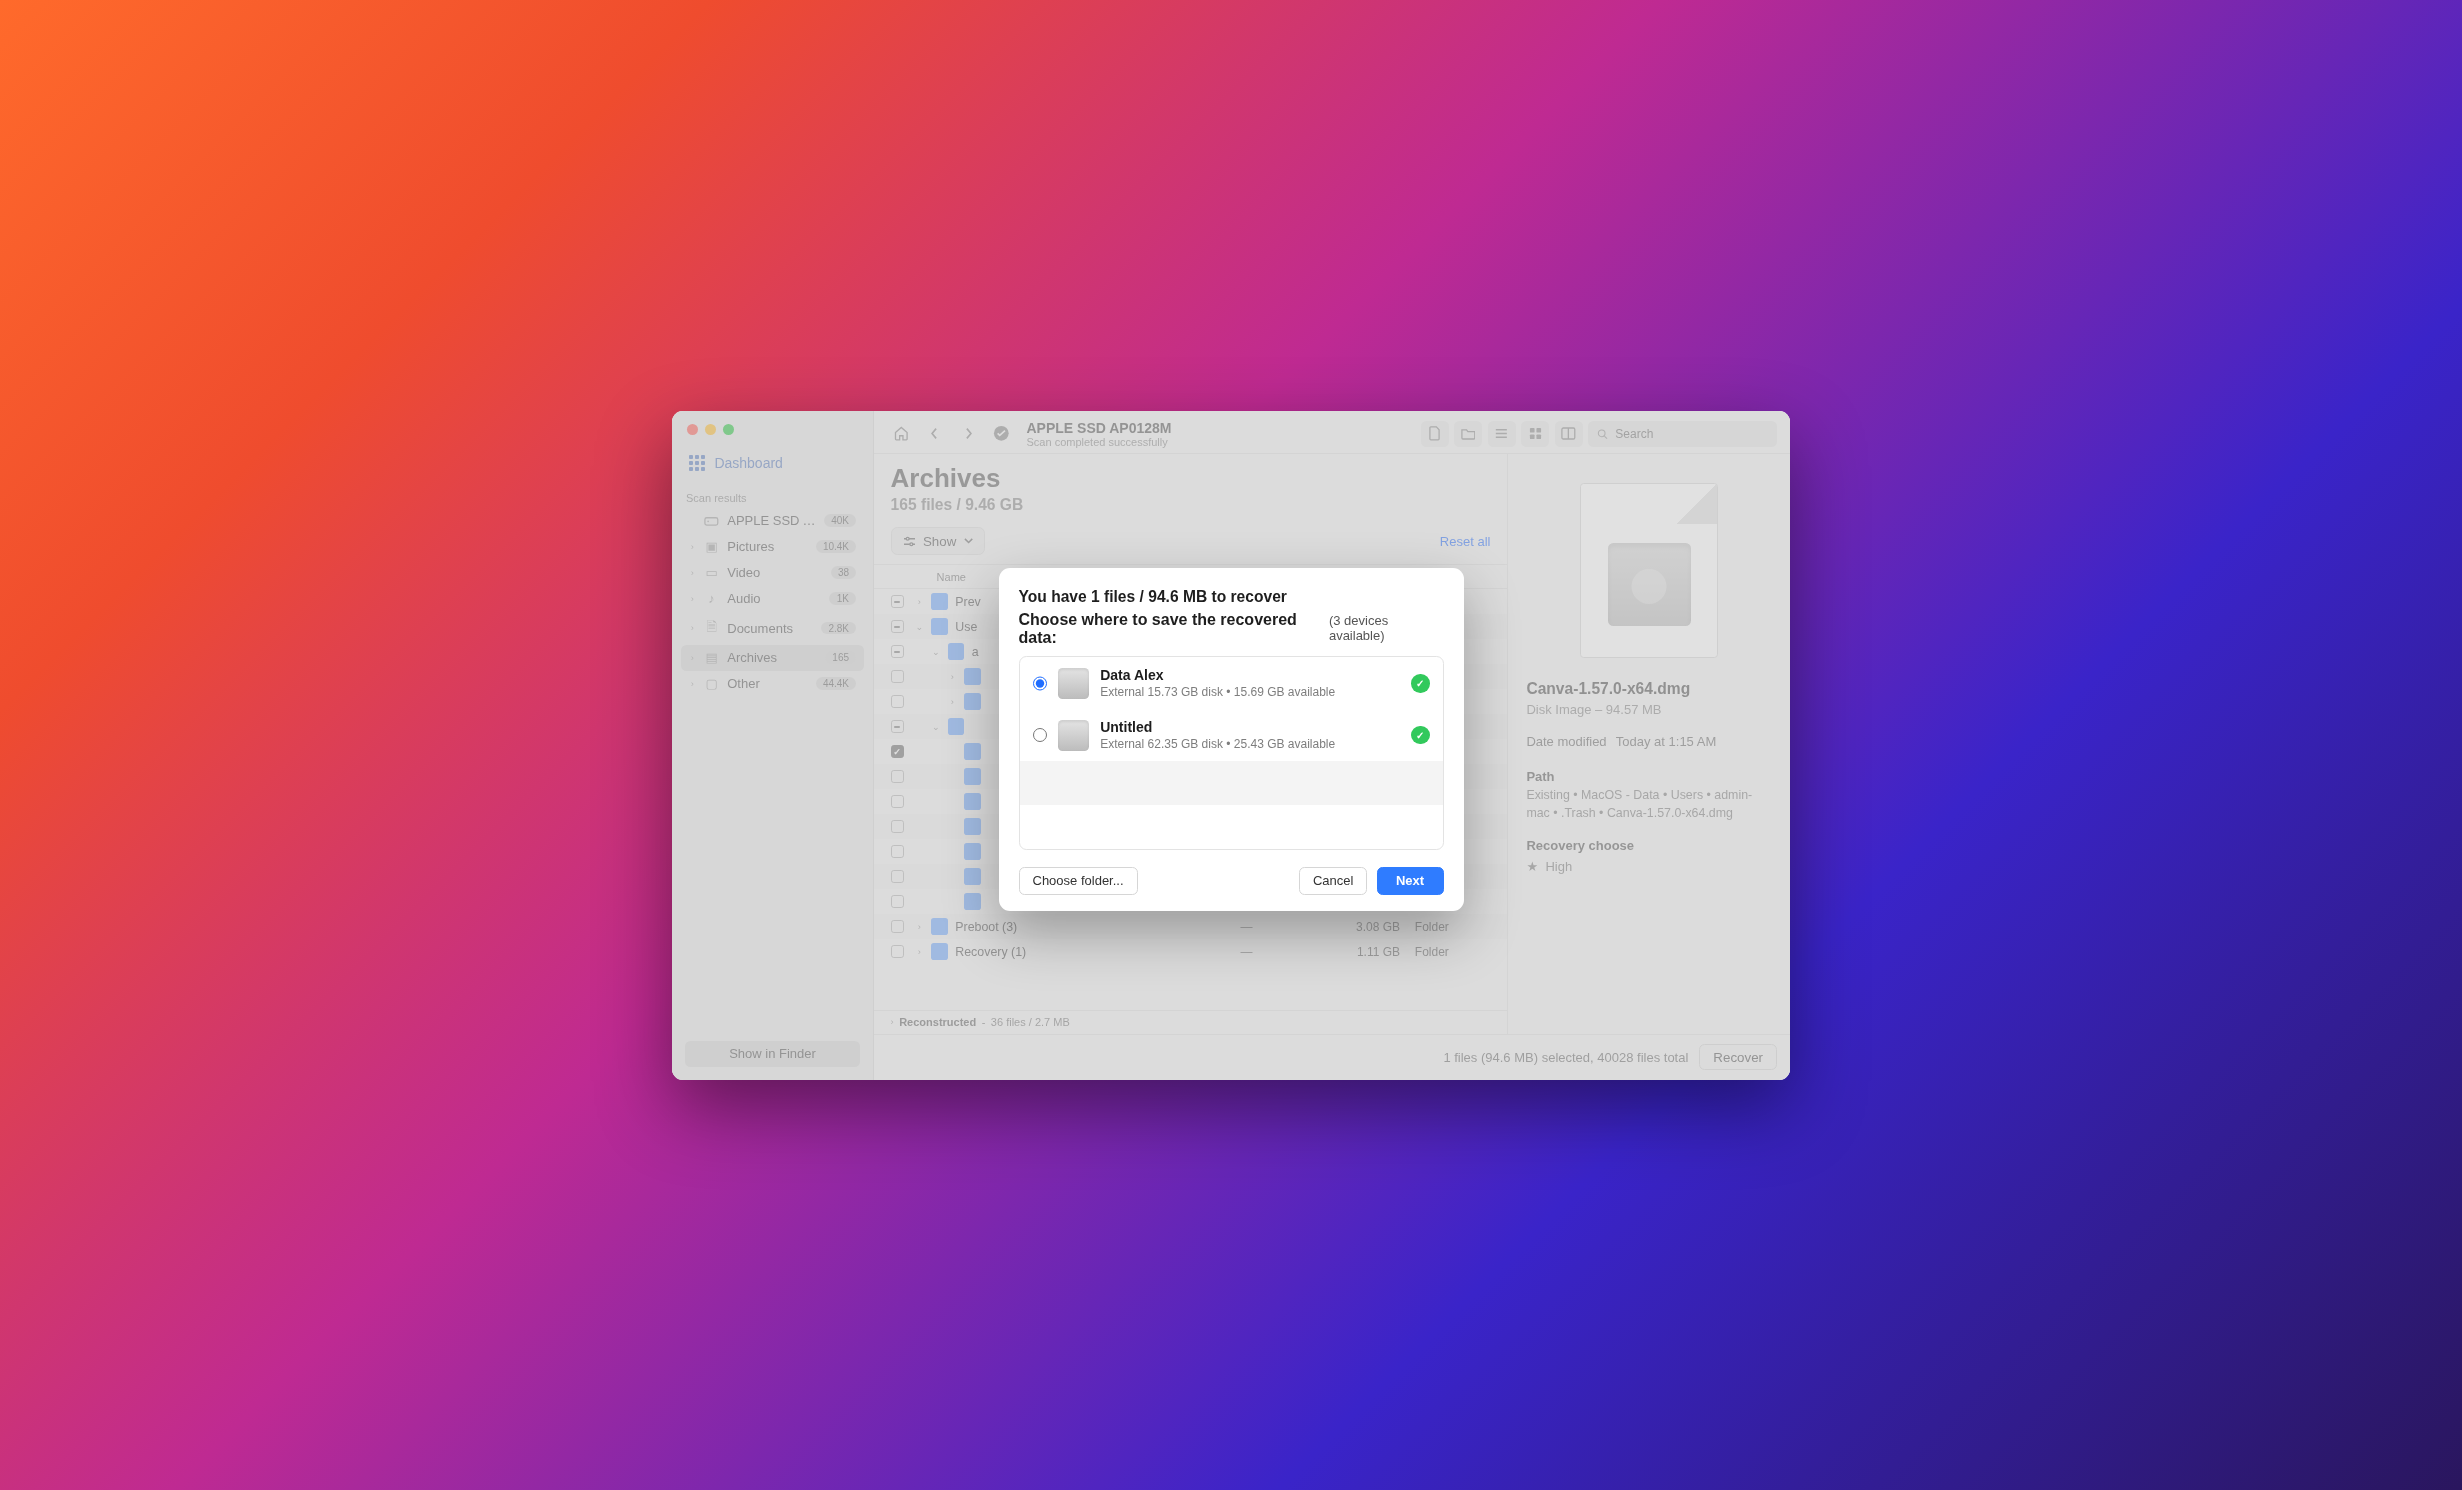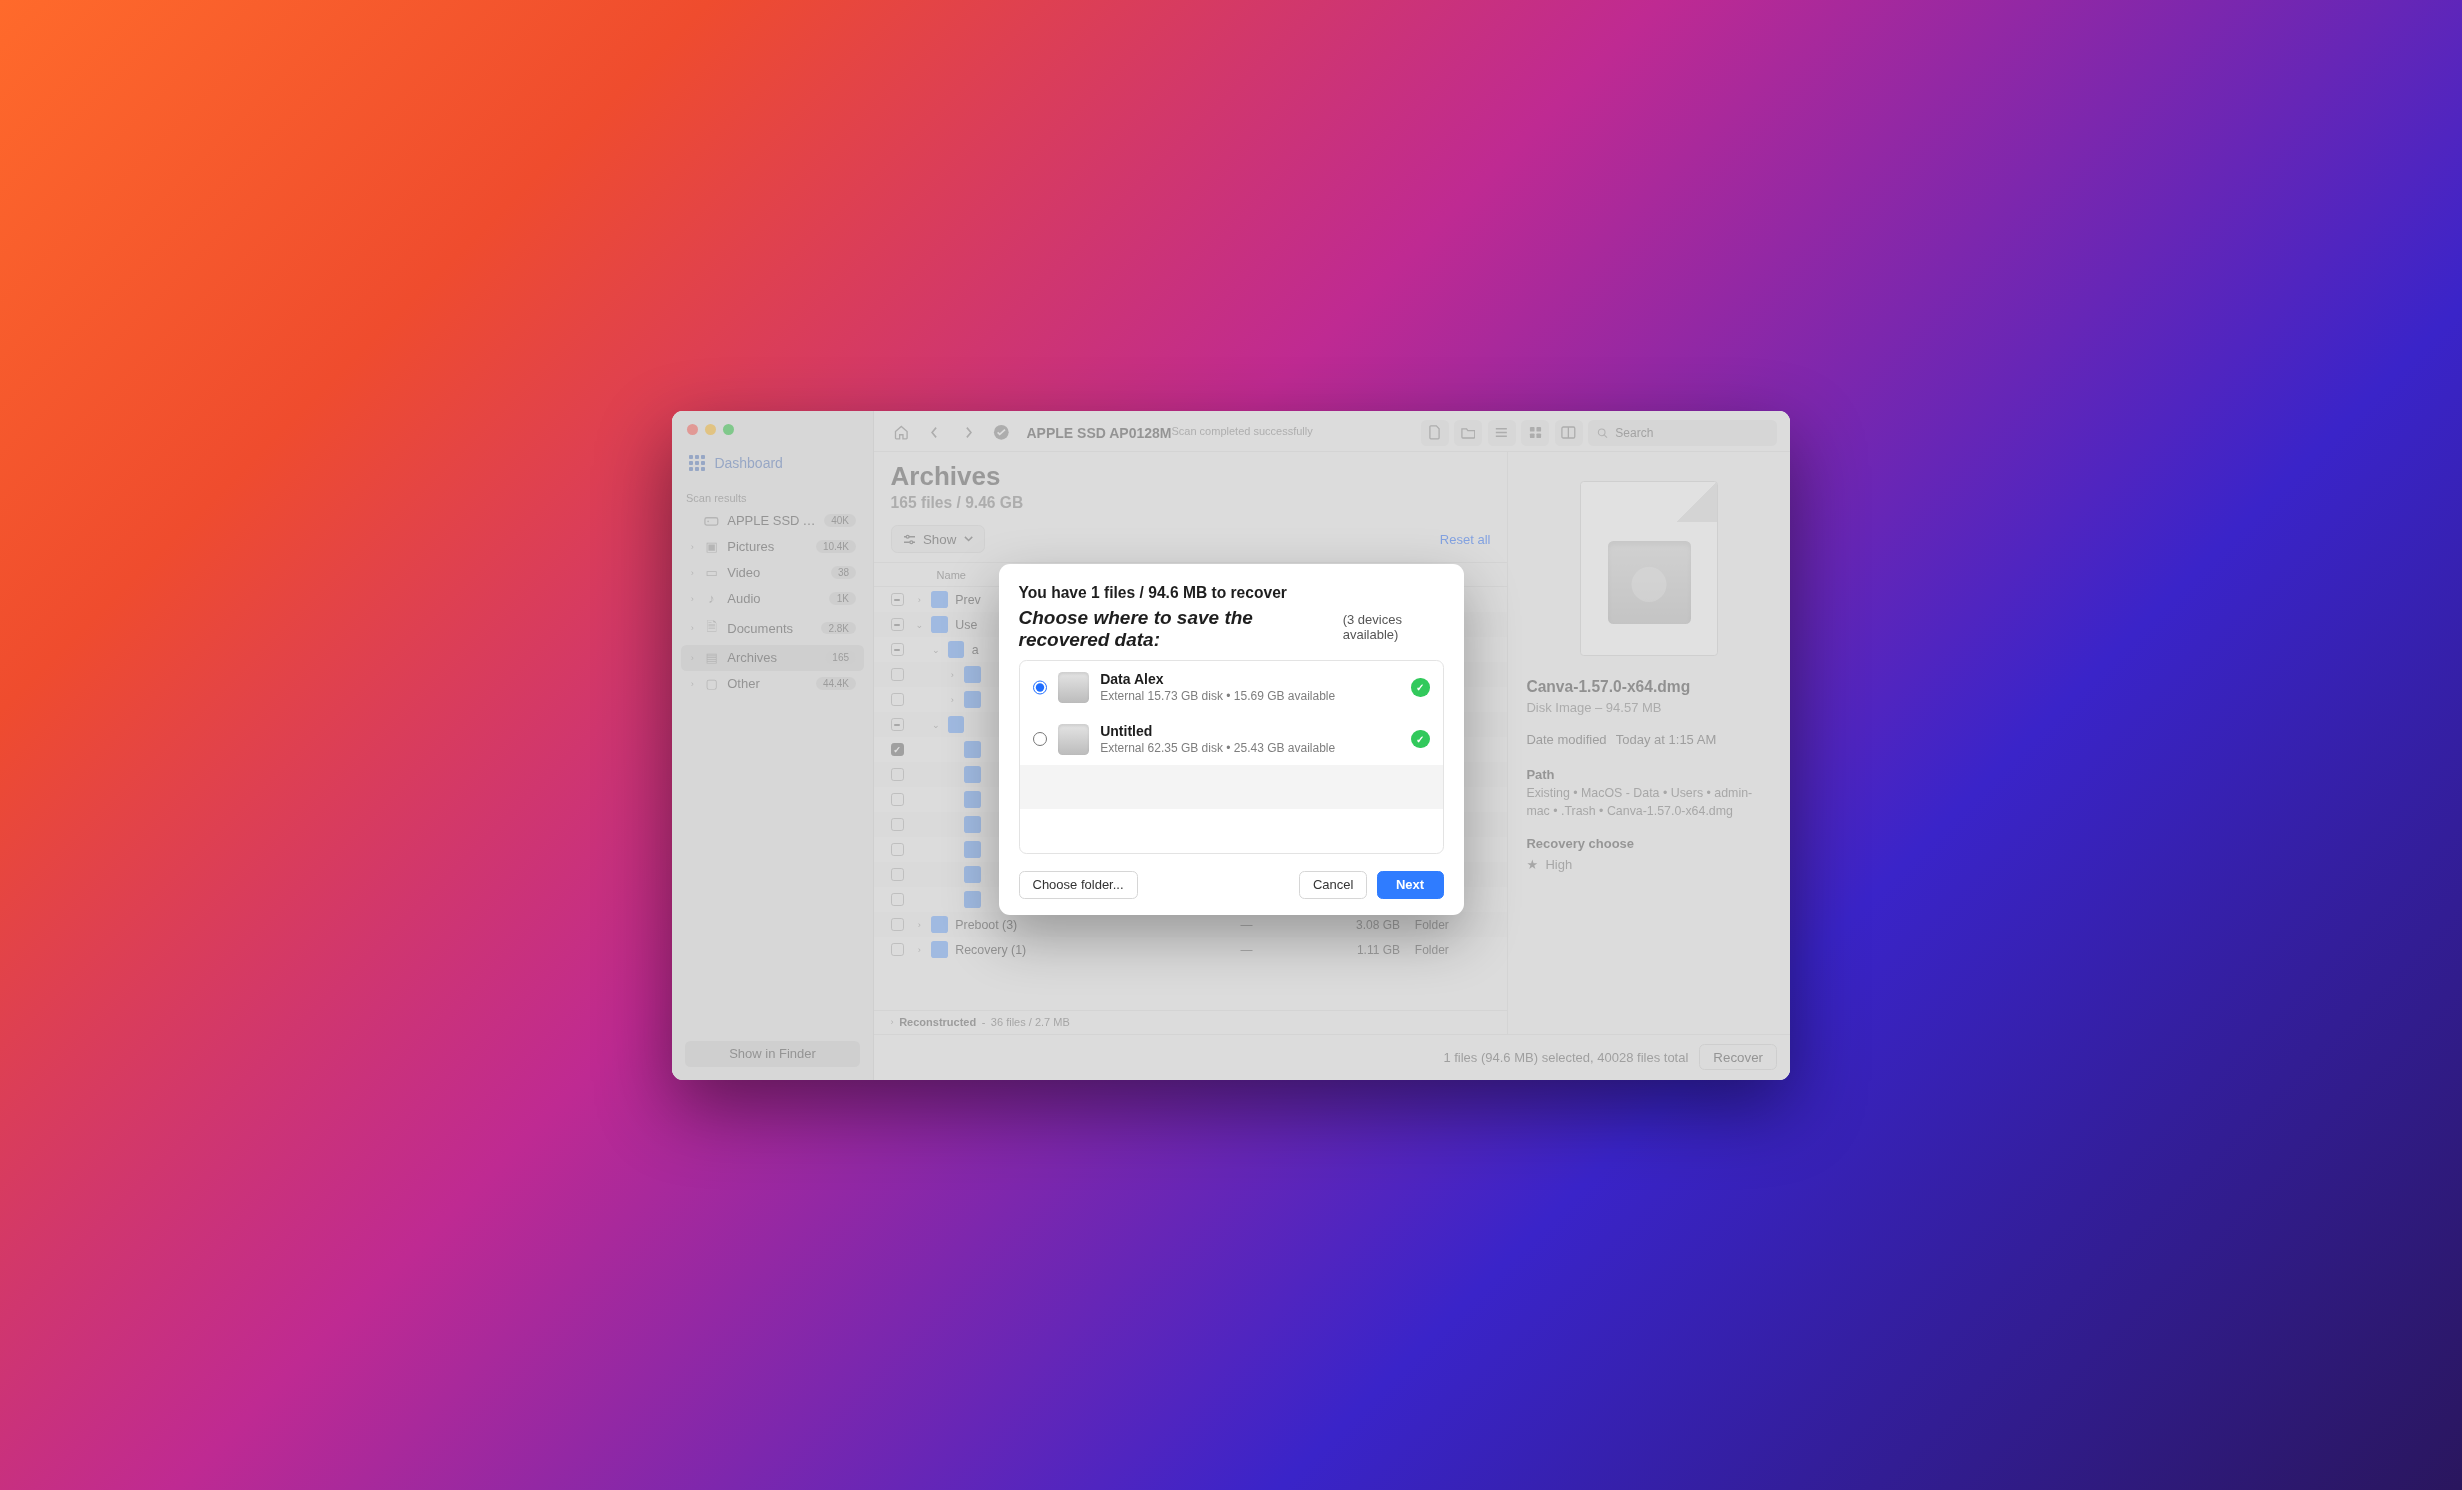--- a/index.html
+++ b/index.html
@@ -34,21 +34,21 @@
 .sb-item .chev{width:7.4px;color:#9e9e9e;font-size:9.2px;display:inline-flex;justify-content:center;}
 .sb-item .ic{width:14.7px;color:#9e9e9e;display:inline-flex;justify-content:center;}
 .sb-item .lbl{flex:1;white-space:nowrap;overflow:hidden;text-overflow:ellipsis;}
 .sb-item .badge{background:#d6d6d6;color:#666;font-size:10px;padding:0.9px 7.4px;border-radius:9.2px;font-weight:500;}
 .sb-footer{margin-top:auto;padding:9.2px 13px 13px;}
 .sb-btn{width:100%;text-align:center;background:#d7d7d7;border:none;border-radius:5.5px;padding:5.5px 0;color:#555;font-size:13px;}
 .main{flex:1;display:flex;flex-direction:column;background:#f4f4f4;}
 .topbar{display:flex;align-items:center;gap:5.5px;padding:9.2px 13px 5.5px;border-bottom:0.9px solid #e3e3e3;}
 .tb-icon{width:28px;height:26px;border-radius:5.5px;display:inline-flex;align-items:center;justify-content:center;color:#8c8c8c;}
 .tb-icon.pill{background:#e8e8e8;}
-.tb-title-wrap{margin-left:5.5px;display:flex;flex-direction:row;}
+.tb-title-wrap{margin-left:5.5px;display:flex;flex-direction:column;}
 .tb-title{font-size:14px;font-weight:700;color:#555;}
 .tb-sub{font-size:11px;color:#8e8e8e;}
 .tb-spacer{flex:1;}
 .tb-search{display:flex;align-items:center;background:#e6e6e6;border-radius:5.5px;padding:3.7px 9.2px;color:#9a9a9a;gap:7.4px;width:189px;height:26px;}
 .tb-search input{border:none;background:transparent;outline:none;font-size:12px;color:#666;width:100%;}
 .content{display:flex;flex:1;overflow:hidden;}
 .listpane{flex:1;display:flex;flex-direction:column;border-right:0.9px solid #e3e3e3;}
 .page-head{padding:9.2px 16.6px;}
 .page-title{font-size:26px;font-weight:800;color:#616161;}
 .page-sub{font-size:15.6px;font-weight:700;color:#8c8c8c;margin-top:1.8px;}
@@ -91,21 +91,21 @@
 .pv-chance{display:flex;align-items:center;gap:7.4px;margin-top:5.5px;color:#7e7e7e;}
 .statusbar{display:flex;align-items:center;padding:9.2px 13px;border-top:0.9px solid #e3e3e3;}
 .statusbar .txt{flex:1;text-align:right;color:#6e6e6e;font-size:13px;}
 .rec-btn{background:#f1f1f1;border:0.9px solid #d6d6d6;border-radius:5.5px;padding:4.6px 13px;margin-left:11px;color:#555;}
 
 .overlay{position:absolute;inset:0;background:rgba(200,200,200,0.55);display:flex;align-items:center;justify-content:center;}
 .modal{width:465px;background:#fff;border-radius:11px;box-shadow:0 22px 55px rgba(0,0,0,0.3);padding:20px 20px 16.6px;position:relative;top:-5.5px;}
 .modal h2{font-size:15.6px;font-weight:800;color:#1e1e1e;margin-bottom:5.5px;}
 .modal .desc{font-size:13px;color:#707070;line-height:1.4;margin-bottom:14.7px;}
 .modal .choose-row{display:flex;justify-content:space-between;align-items:baseline;margin-bottom:9.2px;}
-.modal .choose-row .l{font-size:19px;font-weight:700;color:#1e1e1e;font-style:italic;}
+.modal .choose-row .l{font-size:16px;font-weight:700;color:#1e1e1e;}
 .modal .choose-row .r{font-size:13px;color:#555;}
 .devlist{border:0.9px solid #e3e3e3;border-radius:7.4px;overflow:hidden;}
 .dev{display:flex;align-items:center;gap:11px;padding:10px 13px;}
 .dev.alt{background:#f4f4f4;}
 .dev input{accent-color:#1f6dff;width:14.7px;height:14.7px;}
 .dev .diskic{width:31px;height:31px;border-radius:4.6px;background:linear-gradient(#e4e4e4,#bcbcbc);box-shadow:inset 0 1.8px 2.8px rgba(0,0,0,0.1);position:relative;}
 .dev .diskic.int::after{content:"";position:absolute;right:-1.8px;bottom:-1.8px;width:13px;height:13px;border-radius:2.8px;background:#3a8be0;border:1.4px solid #fff;}
 .dev .info{flex:1;}
 .dev .nm{font-size:14px;font-weight:700;color:#1d1d1d;}
 .dev .dt{font-size:12px;color:#7e7e7e;margin-top:1.8px;}

